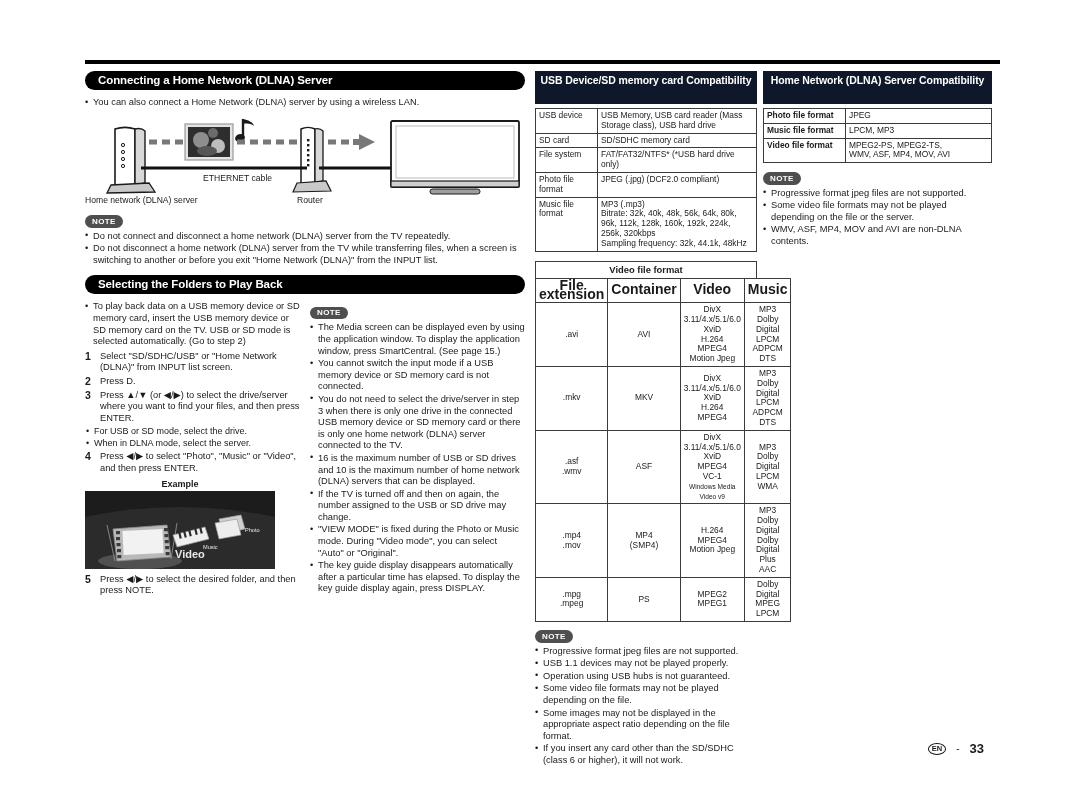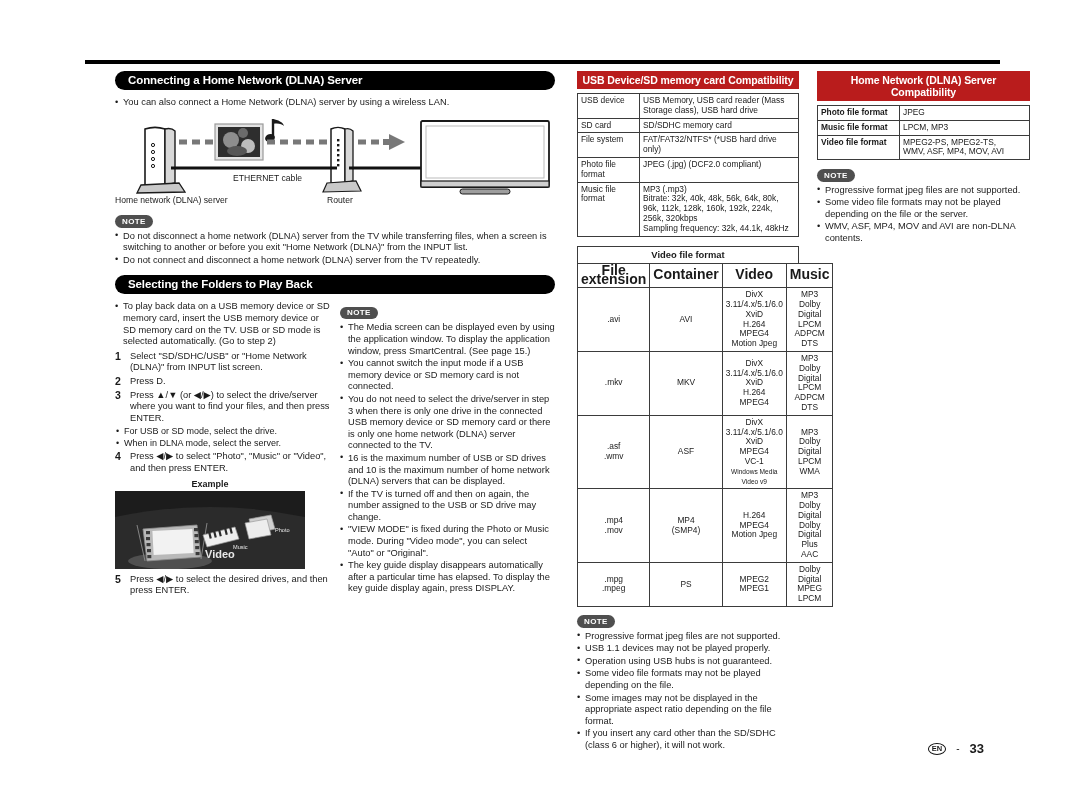--- a/index.html
+++ b/index.html
@@ -15,37 +15,37 @@
   .page { position:absolute; left:85px; top:60px; width:915px; height:690px; }
 
   
   .chapter-title{
     font-size:15px; font-weight:bold; letter-spacing:-0.2px;
     color:#111; margin:0 0 6px 0; padding:0;
   }
   .rule-thick{ height:4px; background:#000; width:915px; margin-bottom:7px;}
 
   
-  .cols{ display:flex; gap:12px; width:915px;margin-left:30px; }
+  .cols{ display:flex; gap:0; width:915px; }
   .col-left{ width:450px; padding-right:10px; }
   .col-mid{ width:228px; padding-right:6px; }
   .col-right{ width:229px; }
 
   
   .pill{
     background:#000; color:#fff; border-radius:11px;
     font-size:11.5px; font-weight:bold; letter-spacing:-0.1px;
     padding:3px 0 4px 13px; margin:0 0 7px 0;
   }
   .pill-wide{ width:440px; }
 
   
   .graybar{
-    background:#b91c1c; color:#fff; font-weight:bold; font-size:10.5px;
-    text-align:center; padding:3px 0 3px 0; letter-spacing:-0.1px;
+    background:#0f172a; color:#fff; font-weight:bold; font-size:10.5px;
+    text-align:center; padding:3px 0 18px 0; letter-spacing:-0.1px;
   }
 
   
   .body-txt{ font-size:9.3px; line-height:11.6px; color:#1a1a1a; }
   .body-txt p{ margin:0 0 1px 0; }
   .bullet{ position:relative; padding-left:8px; margin:0 0 1px 0;}
   .bullet:before{ content:"\2022"; position:absolute; left:0; top:-0.5px; }
 
   
   .note-badge{
@@ -181,22 +181,22 @@
             <rect x="345" y="76" width="50" height="5" rx="2.5" fill="#9e9e9e" stroke="#1a1a1a" stroke-width="1"></rect>
           </g>
         </svg>
         <span class="dia-label" style="left:0px; top:82px;">Home network (DLNA) server</span>
         <span class="dia-label" style="left:118px; top:60px;">ETHERNET cable</span>
         <span class="dia-label" style="left:212px; top:82px;">Router</span>
       </div>
 
       <div class="note-badge">NOTE</div>
       <div class="body-txt">
+        <p class="bullet">Do not connect and disconnect a home network (DLNA) server from the TV repeatedly.</p>
         <p class="bullet">Do not disconnect a home network (DLNA) server from the TV while transferring files, when a screen is switching to another or before you exit "Home Network (DLNA)" from the INPUT list.</p>
-        <p class="bullet">Do not connect and disconnect a home network (DLNA) server from the TV repeatedly.</p>
       </div>
 
       <div class="pill pill-wide" style="margin-top:9px;">Selecting the Folders to Play Back</div>
 
       
       <div style="display:flex; gap:10px;">
 
         <div style="width:215px;">
           <div class="body-txt">
             <p class="bullet">To play back data on a USB memory device or SD memory card, insert the USB memory device or SD memory card on the TV. USB or SD mode is selected automatically. (Go to step 2)</p>
@@ -267,21 +267,21 @@
                 <path d="M130 32 L152 28 L156 44 L134 48 Z" fill="#ededed" stroke="#9b9b9b" stroke-width="0.7"></path>
               </g>
             </svg>
             <span class="ex-label" style="left:160px; top:36px; font-size:5.6px;">Photo</span>
             <span class="ex-label" style="left:118px; top:53px; font-size:5.6px;">Music</span>
             <span class="ex-label" style="left:90px; top:57px; font-size:11px; font-weight:bold;">Video</span>
           </div>
 
           <div class="step" style="margin-top:5px;">
             <div class="step-num">5</div>
-            <div class="step-body">Press ◀/▶ to select the desired drives, and then press ENTER.</div>
+            <div class="step-body">Press ◀/▶ to select the desired folder, and then press NOTE.</div>
           </div>
         </div>
 
         <div style="width:215px;">
           <div class="note-badge">NOTE</div>
           <div class="body-txt">
             <p class="bullet">The Media screen can be displayed even by using the application window. To display the application window, press SmartCentral. (See page 15.)</p>
             <p class="bullet">You cannot switch the input mode if a USB memory device or SD memory card is not connected.</p>
             <p class="bullet">You do not need to select the drive/server in step 3 when there is only one drive in the connected USB memory device or SD memory card or there is only one home network (DLNA) server connected to the TV.</p>
             <p class="bullet">16 is the maximum number of USB or SD drives and 10 is the maximum number of home network (DLNA) servers that can be displayed.</p>

